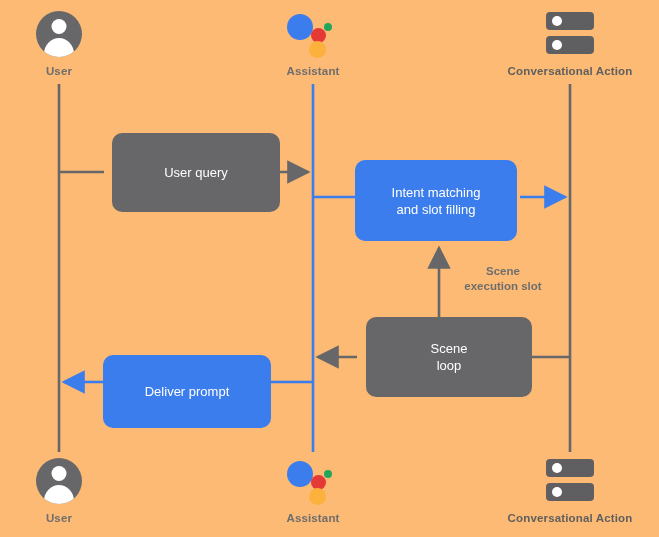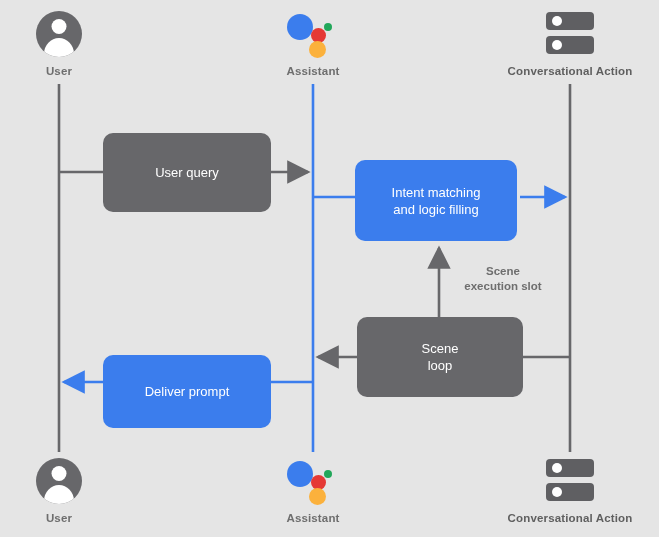--- a/index.html
+++ b/index.html
@@ -7,21 +7,21 @@
     padding: 0;
     background: #ffffff;
   }
   body {
     font-family: "Liberation Sans", sans-serif;
   }
   #diagram {
     position: relative;
     width: 659px;
     height: 537px;
-    background: #e5e5e5;
+    background: #fdba74;
     overflow: hidden;
   }
   #diagram svg.layer {
     position: absolute;
     left: 0;
     top: 0;
     width: 659px;
     height: 537px;
   }
 
@@ -129,21 +129,21 @@
     display: flex;
     align-items: center;
     justify-content: center;
     text-align: center;
     color: #ffffff;
     font-size: 13px;
     line-height: 17px;
     box-sizing: border-box;
     padding: 4px 8px;
   }
-  .box.grey { background: #67676a; }
+  .box.grey { background: #67676a; margin-left: 9px; }
   .box.blue { background: #3b7ded; }
 
   
   .annotation {
     position: absolute;
     font-size: 11.5px;
     line-height: 15px;
     font-weight: bold;
     color: #6e6e6e;
     text-align: center;
@@ -216,21 +216,21 @@
     <div class="actor-label dark">Conversational Action</div>
   </div>
 
   <div class="box grey" style="left:103px; top:133px; width:168px; height:79px;">
     <span>User query</span>
   </div>
 
   <div class="box blue" style="left:355px; top:160px; width:162px; height:81px;">
     <span>
       <span>Intent matching</span><br>
-      <span>and logic filling</span>
+      <span>and slot filling</span>
     </span>
   </div>
 
   <div class="box grey" style="left:357px; top:317px; width:166px; height:80px;">
     <span>
       <span>Scene</span><br>
       <span>loop</span>
     </span>
   </div>
 

